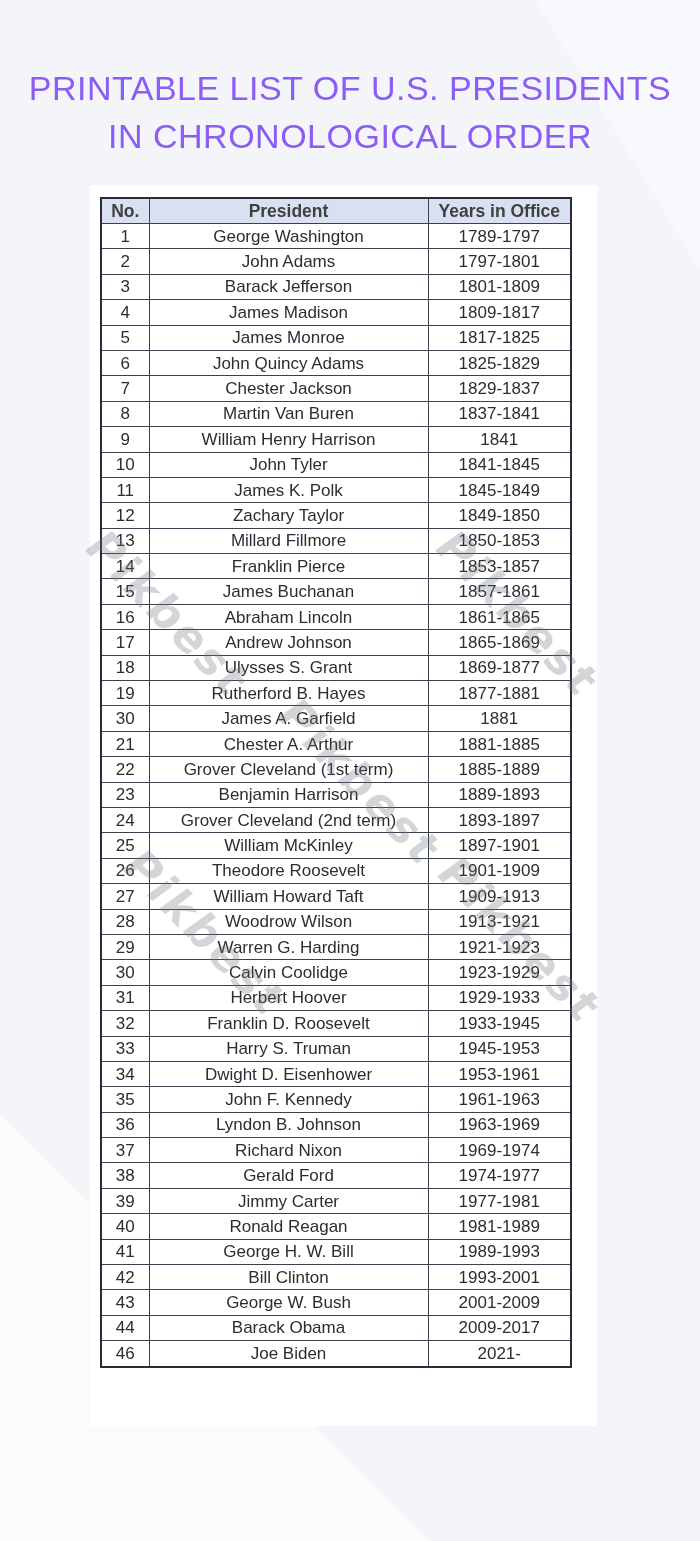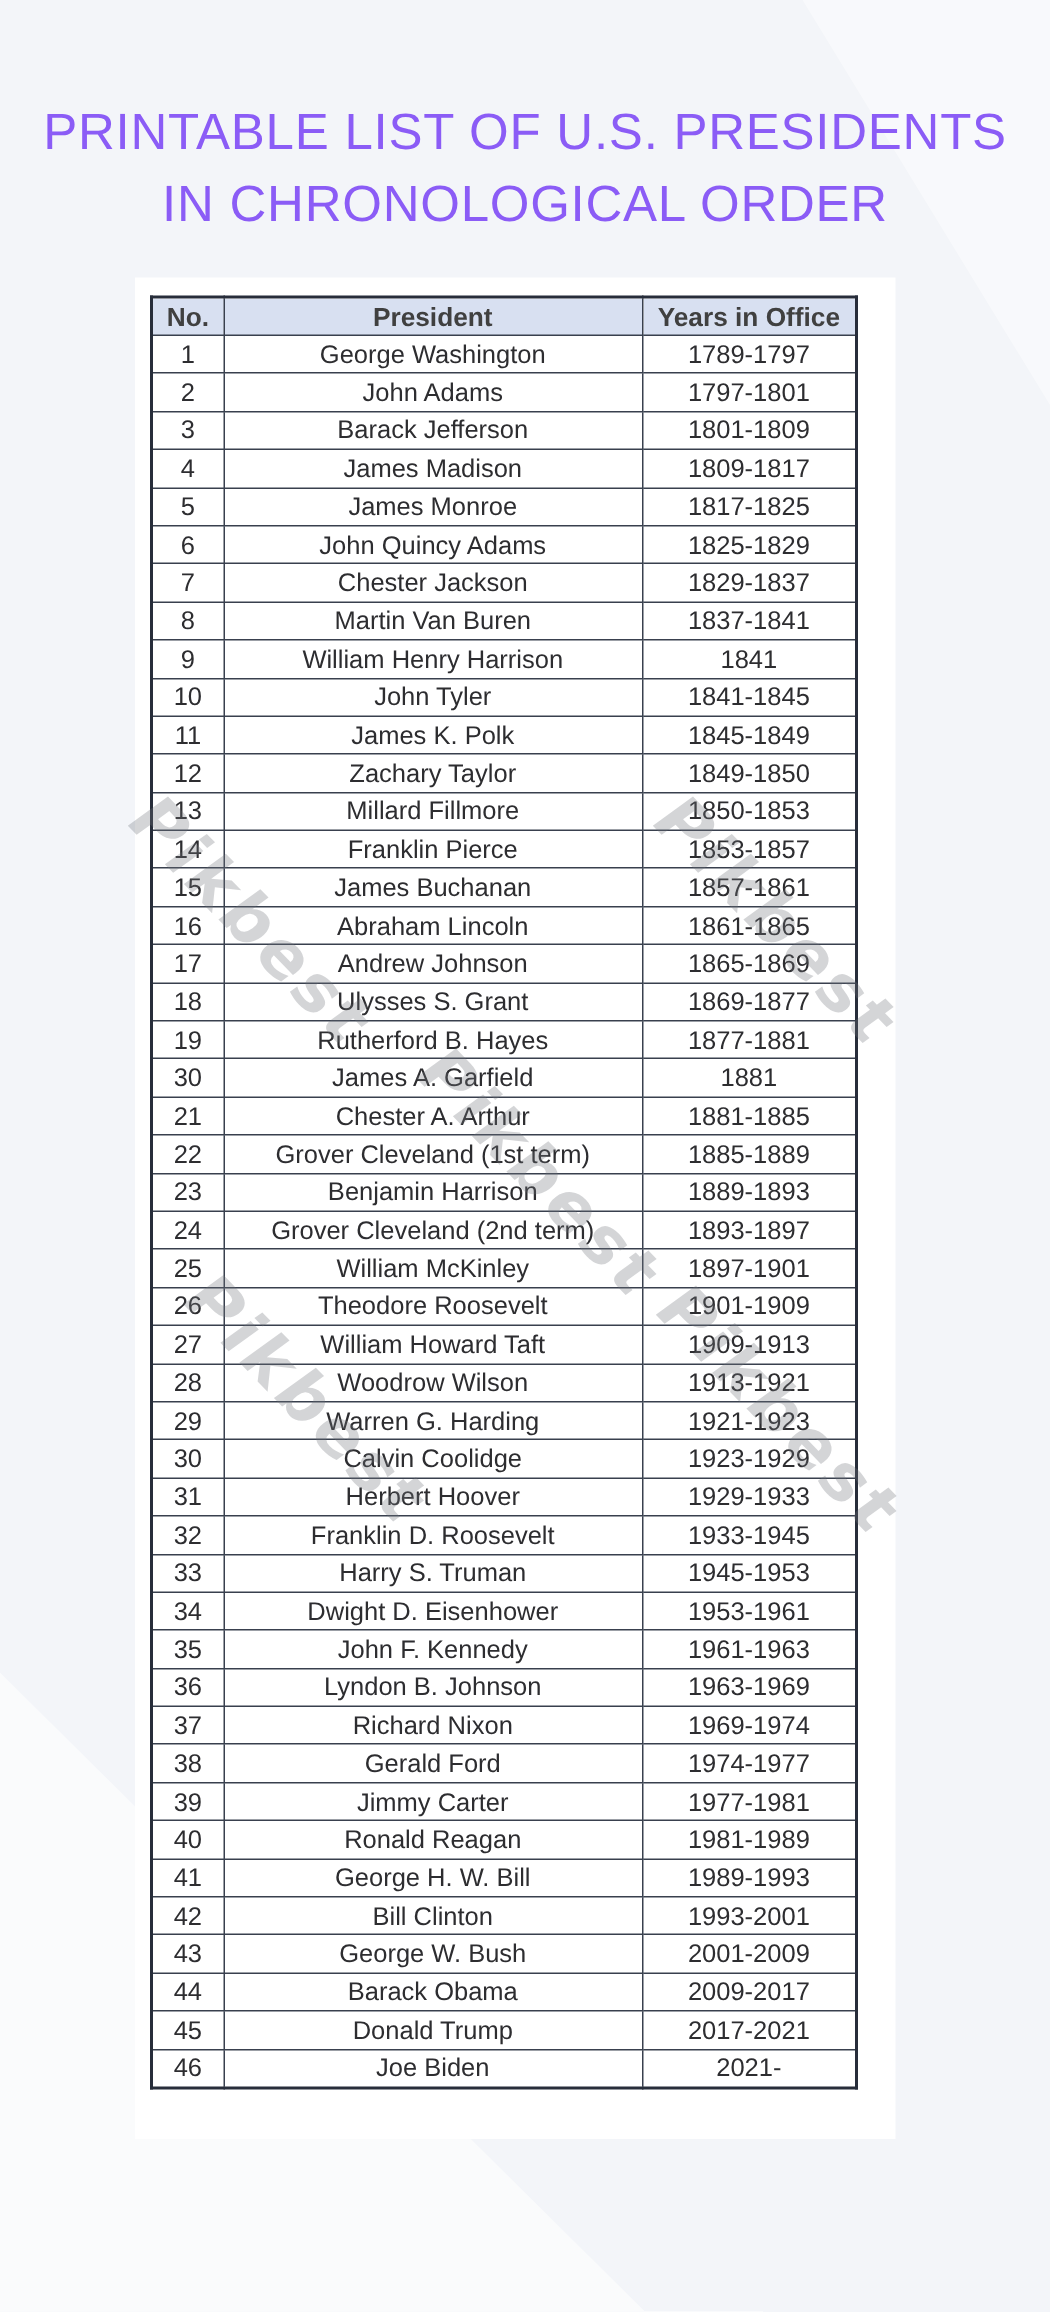--- a/index.html
+++ b/index.html
@@ -328,25 +328,20 @@
           <td>43</td>
           <td>George W. Bush</td>
           <td>2001-2009</td>
         </tr>
         <tr>
           <td>44</td>
           <td>Barack Obama</td>
           <td>2009-2017</td>
         </tr>
         <tr>
-          <td>45</td>
-          <td>Donald Trump</td>
-          <td>2017-2021</td>
-        </tr>
-        <tr>
           <td>46</td>
           <td>Joe Biden</td>
           <td>2021-</td>
         </tr>
       </tbody>
   </table>
 </div>
 
 <div class="watermark-layer">
   <div class="wm wm1">Pikbest</div>

